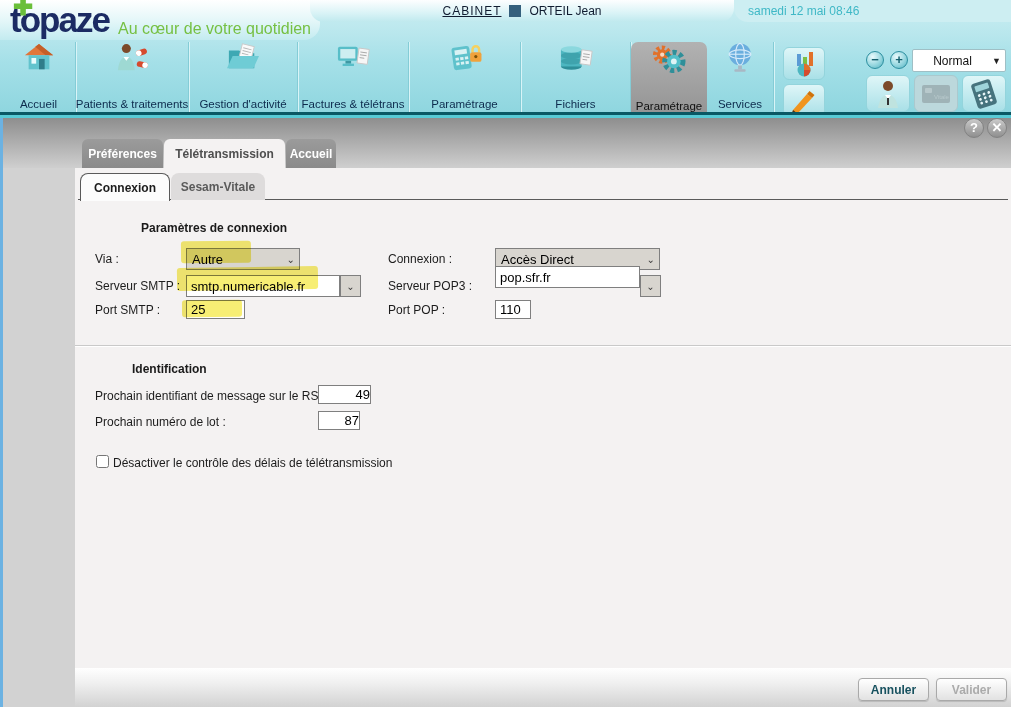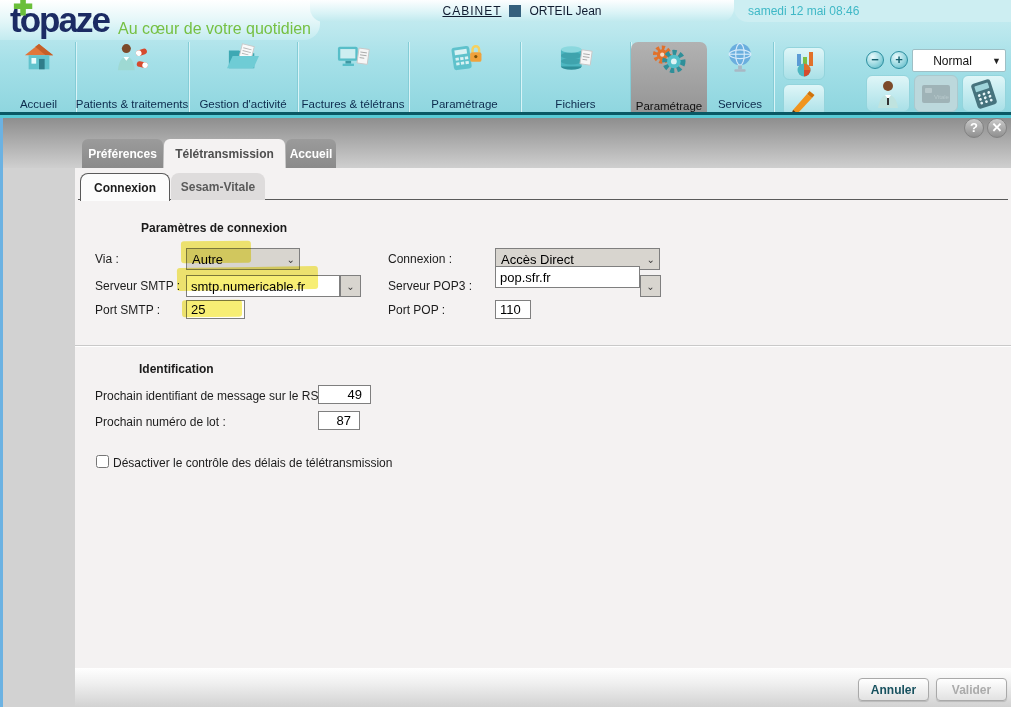--- a/index.html
+++ b/index.html
@@ -75,21 +75,21 @@
 
   
   .sect{font-size:12px;font-weight:bold;color:#1a1a1a;padding-left:46px;}
   .flabel{font-size:12px;color:#1c1c1c;white-space:nowrap;}
   .dropdown{background:#d8d5cf;border:1px solid #7f7f7f;box-sizing:border-box;cursor:pointer;
     display:flex;align-items:center;font-size:13px;color:#000;}
   .dropdown .dval{flex:1;padding-left:5px;overflow:hidden;white-space:nowrap;}
   .dropdown .dcaret,.combo-btn .dcaret{font-size:10px;color:#3c3c3c;padding:0 4px;}
   .tinput{background:#ffffff;border:1px solid #7f7f7f;box-sizing:border-box;font-size:13px;
     color:#000;font-family:"Liberation Sans", sans-serif;padding:0 0 0 4px;margin:0;}
-  .tinput.right{text-align:right;padding-right:8px;}
+  .tinput.right{text-align:right;padding-right:0;}
   .combo-btn{background:#d8d5cf;border:1px solid #7f7f7f;box-sizing:border-box;cursor:pointer;
     display:flex;align-items:center;justify-content:center;}
   .hsep{left:75px;top:345px;width:936px;height:1px;background:#c9c9c9;box-shadow:0 1px 0 #ffffff;}
   .cb{width:13px;height:13px;margin:0;cursor:pointer;}
   .highlight{background:#f2e41e;opacity:0.62;mix-blend-mode:multiply;border-radius:3px;
     pointer-events:none;z-index:5;}
 
   
   .footer{left:75px;top:668px;width:936px;height:39px;
     background:linear-gradient(180deg,#ffffff 0%,#efefef 40%,#d2d2d2 100%);}
@@ -342,21 +342,21 @@
 
   <div class="abs flabel" style="left:388px;top:303px;">Port POP :</div>
   <input class="abs tinput" style="left: 495px; top: 300px; width: 36px; height: 19px;" value="110">
 
   <div class="abs highlight" style="left:181px;top:241px;width:70px;height:22px;transform:rotate(-0.6deg);"></div>
   <div class="abs highlight" style="left:177px;top:267px;width:141px;height:23px;transform:rotate(-0.8deg);"></div>
   <div class="abs highlight" style="left:182px;top:300px;width:60px;height:17px;transform:rotate(-0.5deg);"></div>
 
   <div class="abs hsep"></div>
 
-  <div class="abs sect" style="left:93px;top:362px;">Identification</div>
+  <div class="abs sect" style="left:86px;top:362px;">Identification</div>
 
   <div class="abs flabel" style="left:95px;top:389px;">Prochain identifiant de message sur le RSS :</div>
   <input class="abs tinput right" style="left: 318px; top: 385px; width: 53px; height: 19px;" value="49">
 
   <div class="abs flabel" style="left:95px;top:415px;">Prochain numéro de lot :</div>
   <input class="abs tinput right" style="left: 318px; top: 411px; width: 42px; height: 19px;" value="87">
 
   <input type="checkbox" class="abs cb" style="left: 96px; top: 455px;">
   <div class="abs flabel" style="left:113px;top:456px;">Désactiver le contrôle des délais de télétransmission</div>
 

